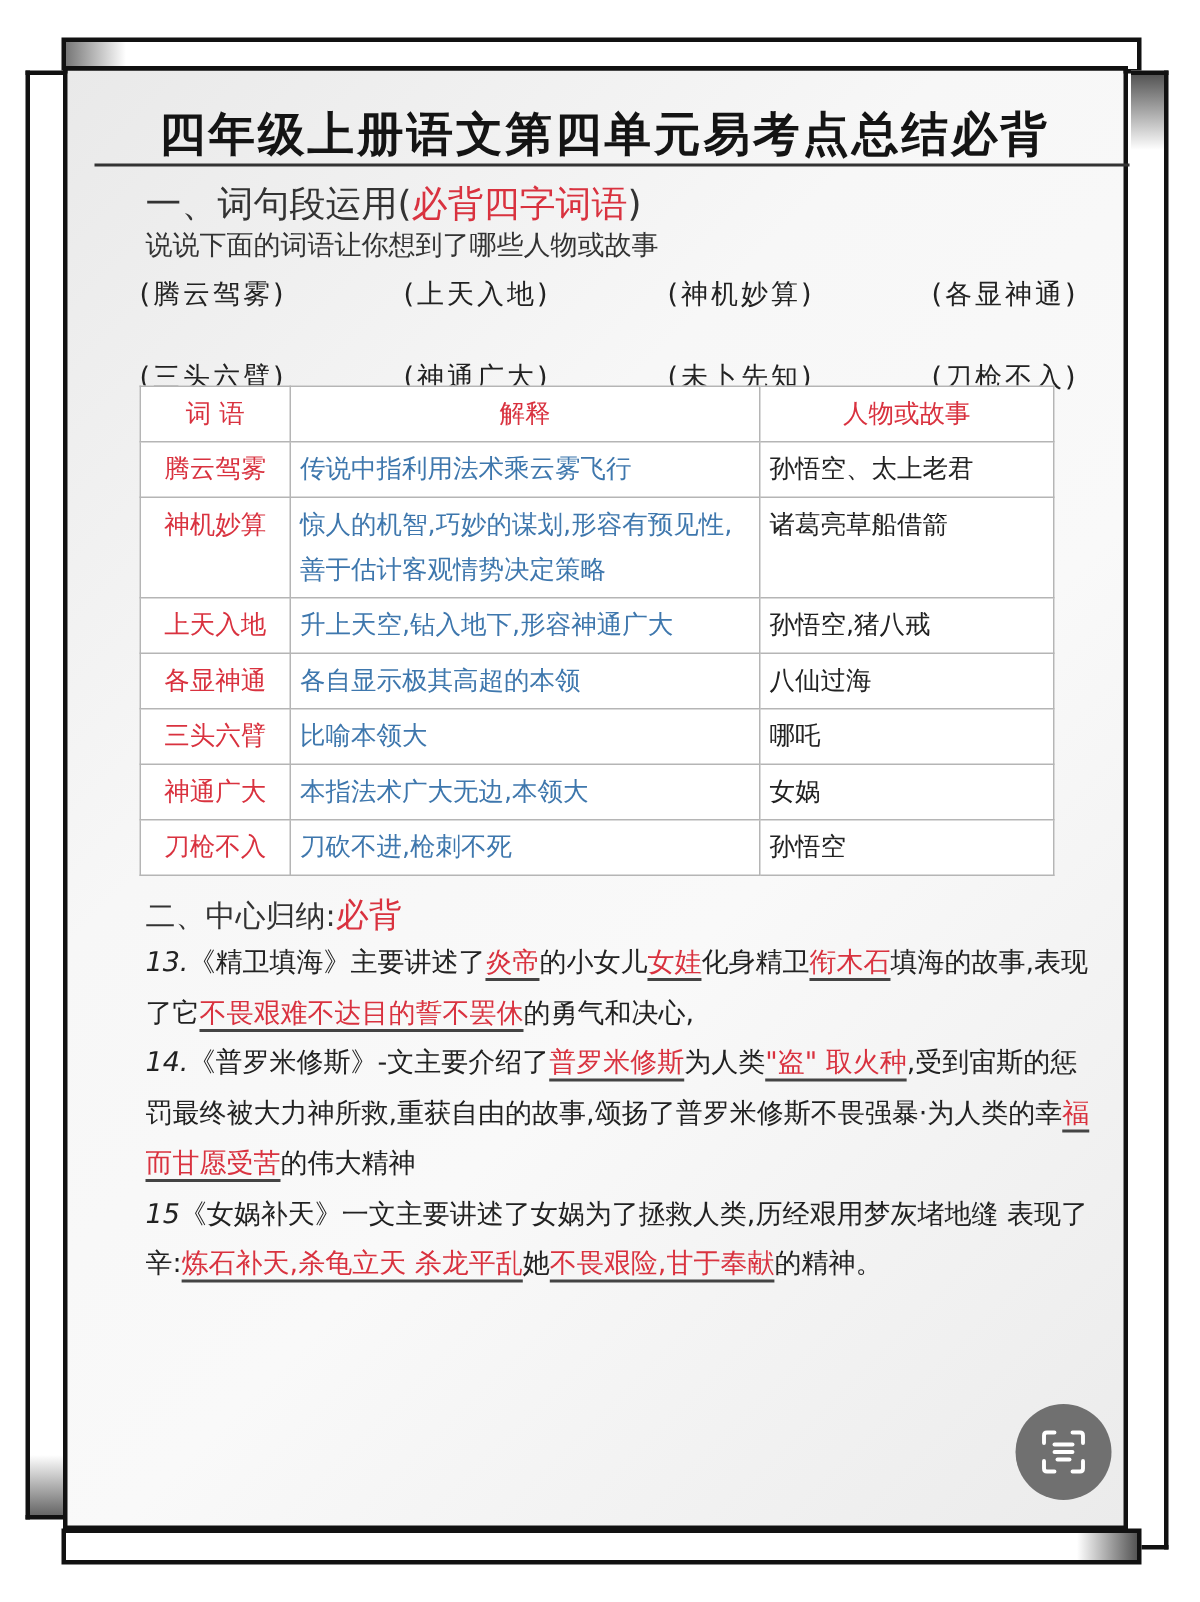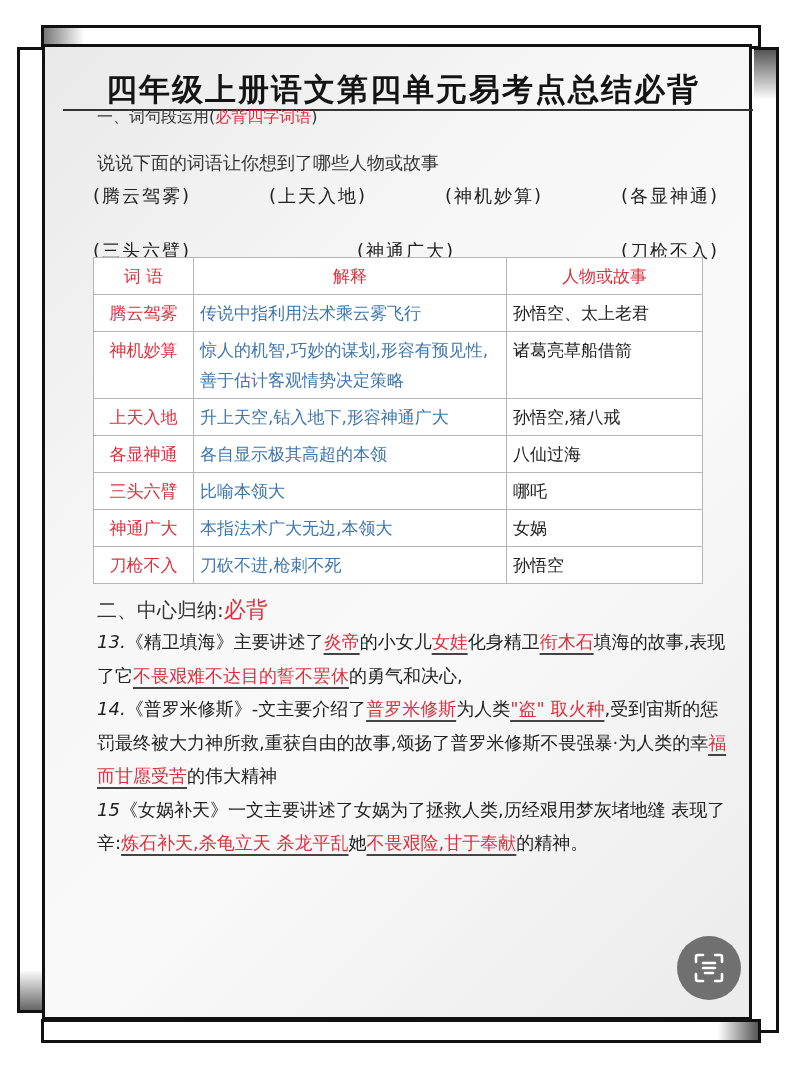--- a/index.html
+++ b/index.html
@@ -51,21 +51,21 @@
   }
   .title {
     position:absolute; left:58px; top:22px; width:600px; text-align:center;
     font-size:31px; font-weight:bold; letter-spacing:2px; color:#141414;
     font-family:"DejaVu Serif","Liberation Serif",serif;
   }
   .title-rule {
     position:absolute; left:18px; top:62px; width:690px; height:2px; background:#333;
   }
   .sec1-heading {
-    position:absolute; left:52px; top:60px; font-size:16px; color:#333;
+    position:absolute; left:52px; top:73px; font-size:24px; color:#333;
   }
   .red { color:#d9323f; }
   .prompt {
     position:absolute; left:52px; top:104px; font-size:18px; color:#333;
   }
   .idiom-row {
     position:absolute; left:48px; font-size:18px; color:#222; letter-spacing:2px;
     display:flex; justify-content:space-between; width:626px;
   }
   .idiom-row.r1 { top:137px; }
@@ -126,20 +126,21 @@
 
   <div class="idiom-row r1">
     <span>(腾云驾雾)</span>
     <span>(上天入地)</span>
     <span>(神机妙算)</span>
     <span>(各显神通)</span>
   </div>
   <div class="idiom-row r2">
     <span>(三头六臂)</span>
     <span>(神通广大)</span>
+    <span>(未卜先知)</span>
     <span>(刀枪不入)</span>
   </div>
 
   <table class="idioms">
     <thead>
       <tr>
         <th>词 语</th>
         <th>解释</th>
         <th>人物或故事</th>
       </tr>

